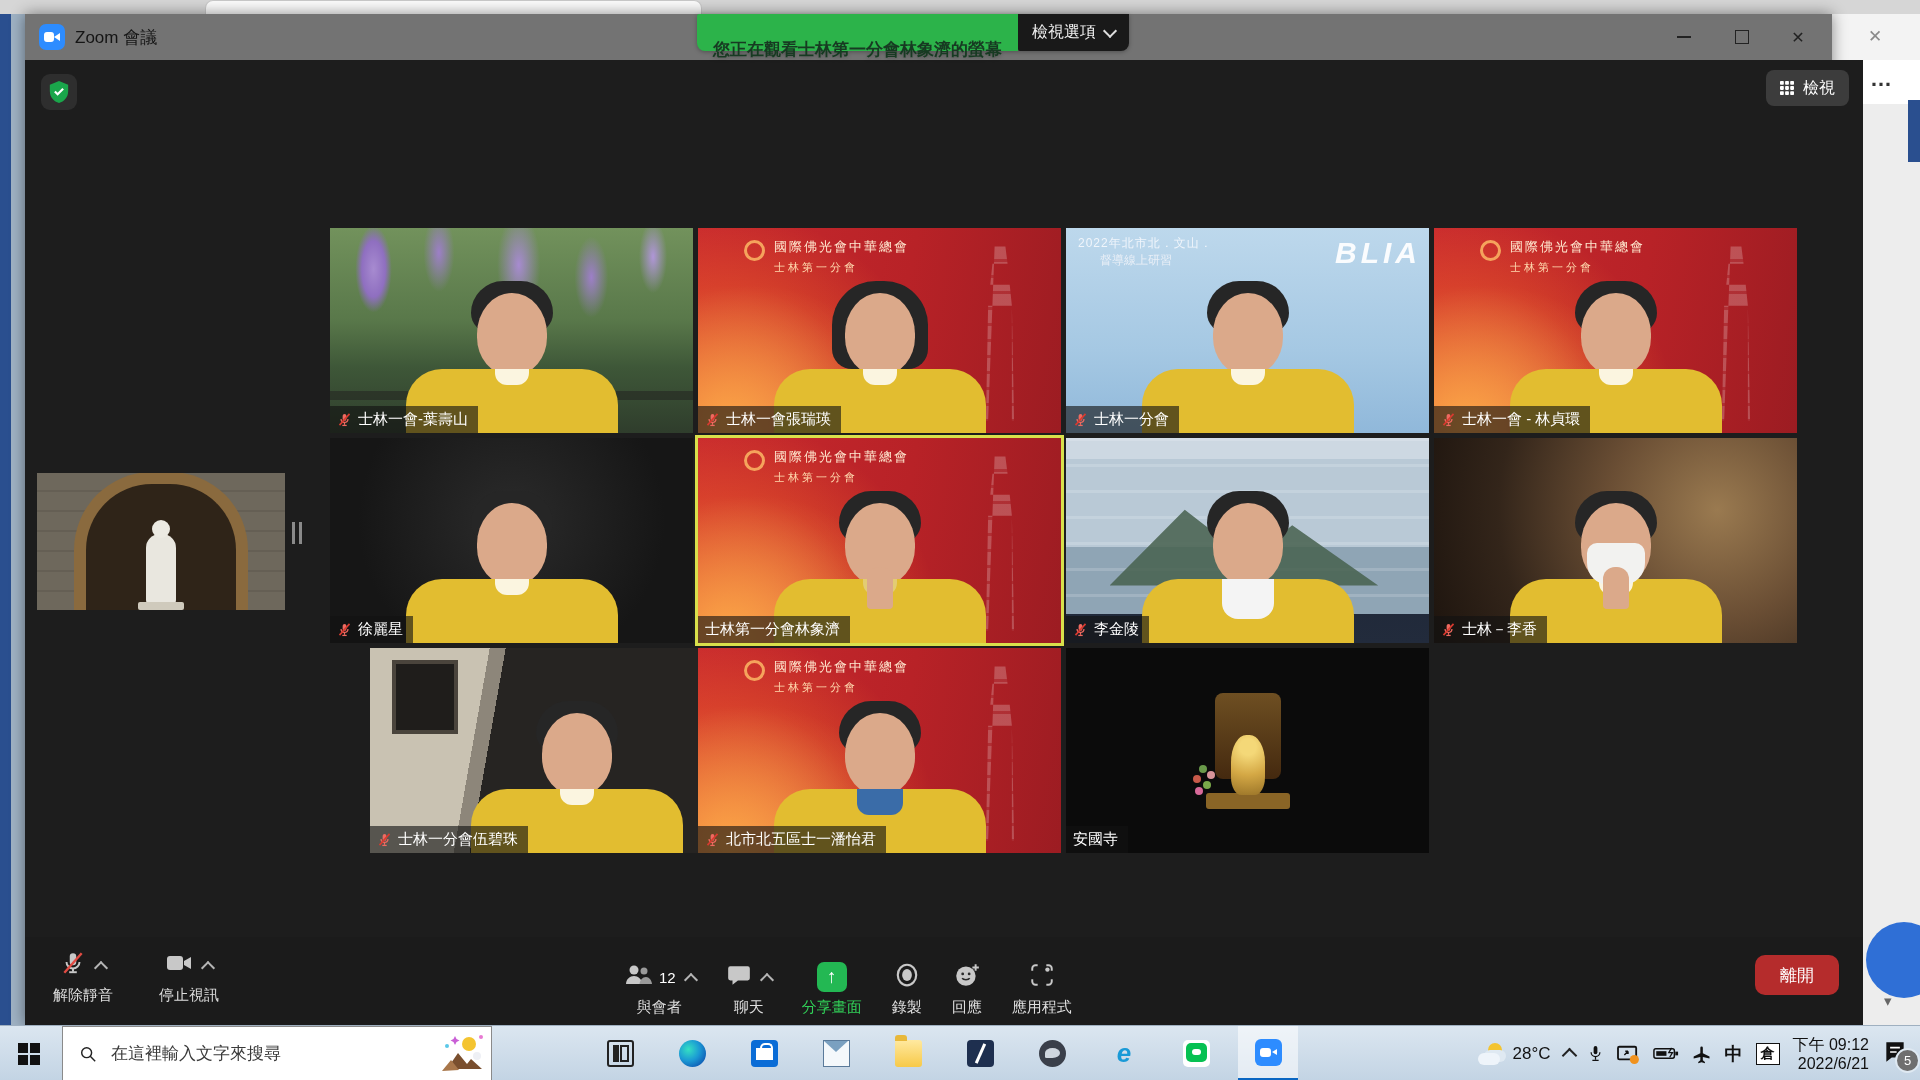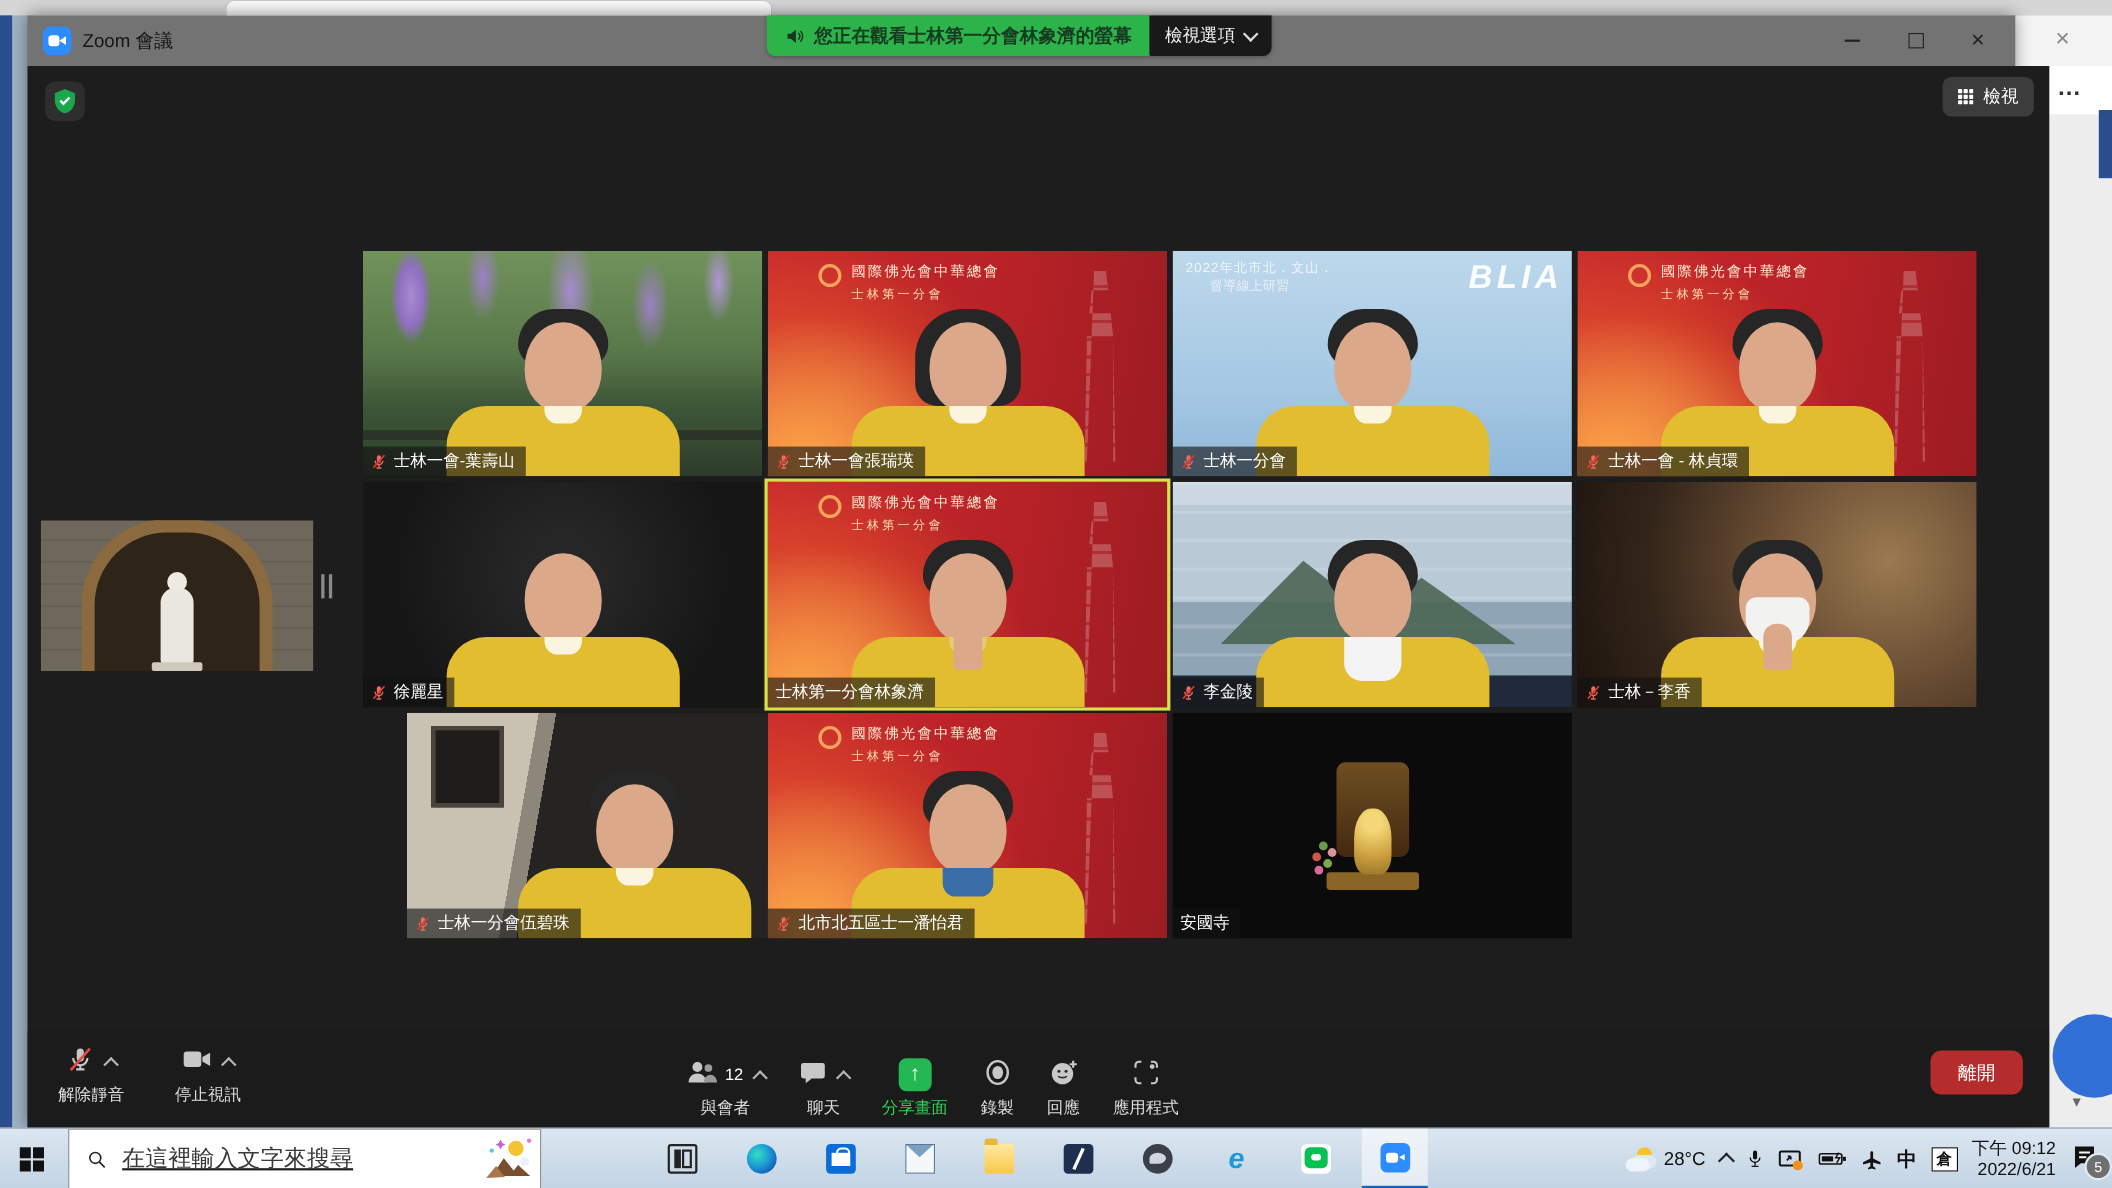--- a/index.html
+++ b/index.html
@@ -32,21 +32,21 @@
   .wc-max::before{content:'';width:12px;height:12px;border:1.5px solid #222;}
   .wc-close::before{content:'✕';font-size:16px;color:#222;}
 
   .zbody{position:absolute;left:0;top:46px;width:1807px;height:965px;background:#1d1d1d;overflow:hidden;padding-left:31px;}
 
   .shield-btn{position:absolute;left:16px;top:14px;width:36px;height:36px;border-radius:9px;background:#2e2e2e;display:flex;align-items:center;justify-content:center;z-index:5;}
   .view-btn{position:absolute;right:14px;top:10px;height:36px;border-radius:8px;background:#3c3c3c;display:flex;align-items:center;gap:9px;padding:0 14px;color:#fff;font-size:16px;z-index:5;}
 
   
   #banner{position:absolute;left:697px;top:14px;height:37px;display:flex;z-index:60;filter:drop-shadow(0 1px 2px rgba(0,0,0,.3));}
-  .b-green{display:flex;align-items:center;gap:9px;padding:15px 16px;background:#2cb34a;border-radius:2px 0 0 8px;color:#173a22;font-size:17px;font-weight:bold;white-space:nowrap;}
+  .b-green{display:flex;align-items:center;gap:9px;padding:15px 16px;background:#2cb34a;border-radius:2px 0 0 8px;color:#173a22;font-size:17px;font-weight:bold;white-space:nowrap;flex-direction:column;}
   .b-opts{display:flex;align-items:center;gap:9px;padding:0 14px;background:#191919;color:#f0f0f0;font-size:16px;border-radius:0 0 8px 2px;white-space:nowrap;}
   .chev-down{width:8px;height:8px;border-right:2px solid #ddd;border-bottom:2px solid #ddd;transform:rotate(45deg);margin-top:-4px;}
 
   
   #grid{position:absolute;inset:0;}
   .tile{position:absolute;width:363px;height:205px;background:#111;overflow:hidden;}
   .tile.active{box-shadow:0 0 0 3px #d9e04b;z-index:3;}
   .tile:nth-child(1){left:305px;top:168px;}  .tile:nth-child(2){left:673px;top:168px;}
   .tile:nth-child(3){left:1041px;top:168px;} .tile:nth-child(4){left:1409px;top:168px;}
   .tile:nth-child(5){left:305px;top:378px;}  .tile:nth-child(6){left:673px;top:378px;}
@@ -151,21 +151,21 @@
   .leave-btn{position:absolute;right:24px;top:18px;width:84px;height:40px;border-radius:10px;background:#b52c2c;
     color:#fff;font-size:17px;display:flex;align-items:center;justify-content:center;}
 
   
   #taskbar{position:absolute;left:0;top:1025px;width:1920px;height:55px;background:linear-gradient(#dbe6f0,#c3d4e4);border-top:1px solid #9fb0c0;box-sizing:border-box;}
   .start-btn{position:absolute;left:0;top:0;width:58px;height:55px;display:flex;align-items:center;justify-content:center;}
   .win-logo{width:22px;height:22px;display:grid;grid-template-columns:10px 10px;grid-template-rows:10px 10px;gap:2px;}
   .win-logo i{background:#111;display:block;}
   .search-box{position:absolute;left:62px;top:0;width:430px;height:55px;background:#fff;border:1px solid #8a8a8a;box-sizing:border-box;display:flex;align-items:center;}
   .search-box svg.mag{margin:0 12px 0 16px;}
-  .search-box input{border:none;outline:none;font-size:21px;color:#1b1b1b;flex:1;font-family:inherit;background:transparent;text-decoration:underline;}
+  .search-box input{border:none;outline:none;font-size:17px;color:#1b1b1b;flex:1;font-family:inherit;background:transparent;}
   .search-box input::placeholder{color:#3a3a3a;opacity:1;}
   .search-art{position:absolute;right:4px;top:4px;}
   #tb-apps{position:absolute;left:590px;top:0;height:55px;display:flex;gap:12px;}
   .tb-app{width:60px;height:55px;display:flex;align-items:center;justify-content:center;box-sizing:border-box;}
   .tb-app.active{background:rgba(255,255,255,.55);border-bottom:3px solid #0a66c2;}
   .ai{position:relative;width:27px;height:27px;display:block;}
   .ai-task-view{border:2px solid #222;border-radius:3px;box-sizing:border-box;}
   .ai-task-view::before{content:'';position:absolute;left:4px;top:3px;width:6px;height:17px;background:#222;}
   .ai-task-view::after{content:'';position:absolute;right:3px;top:3px;width:9px;height:17px;border:2px solid #222;box-sizing:border-box;}
   .ai-edge{border-radius:50%;background:radial-gradient(circle at 35% 35%, #35e0c2 0%, #1b9ad4 45%, #0f5bb5 80%);}

